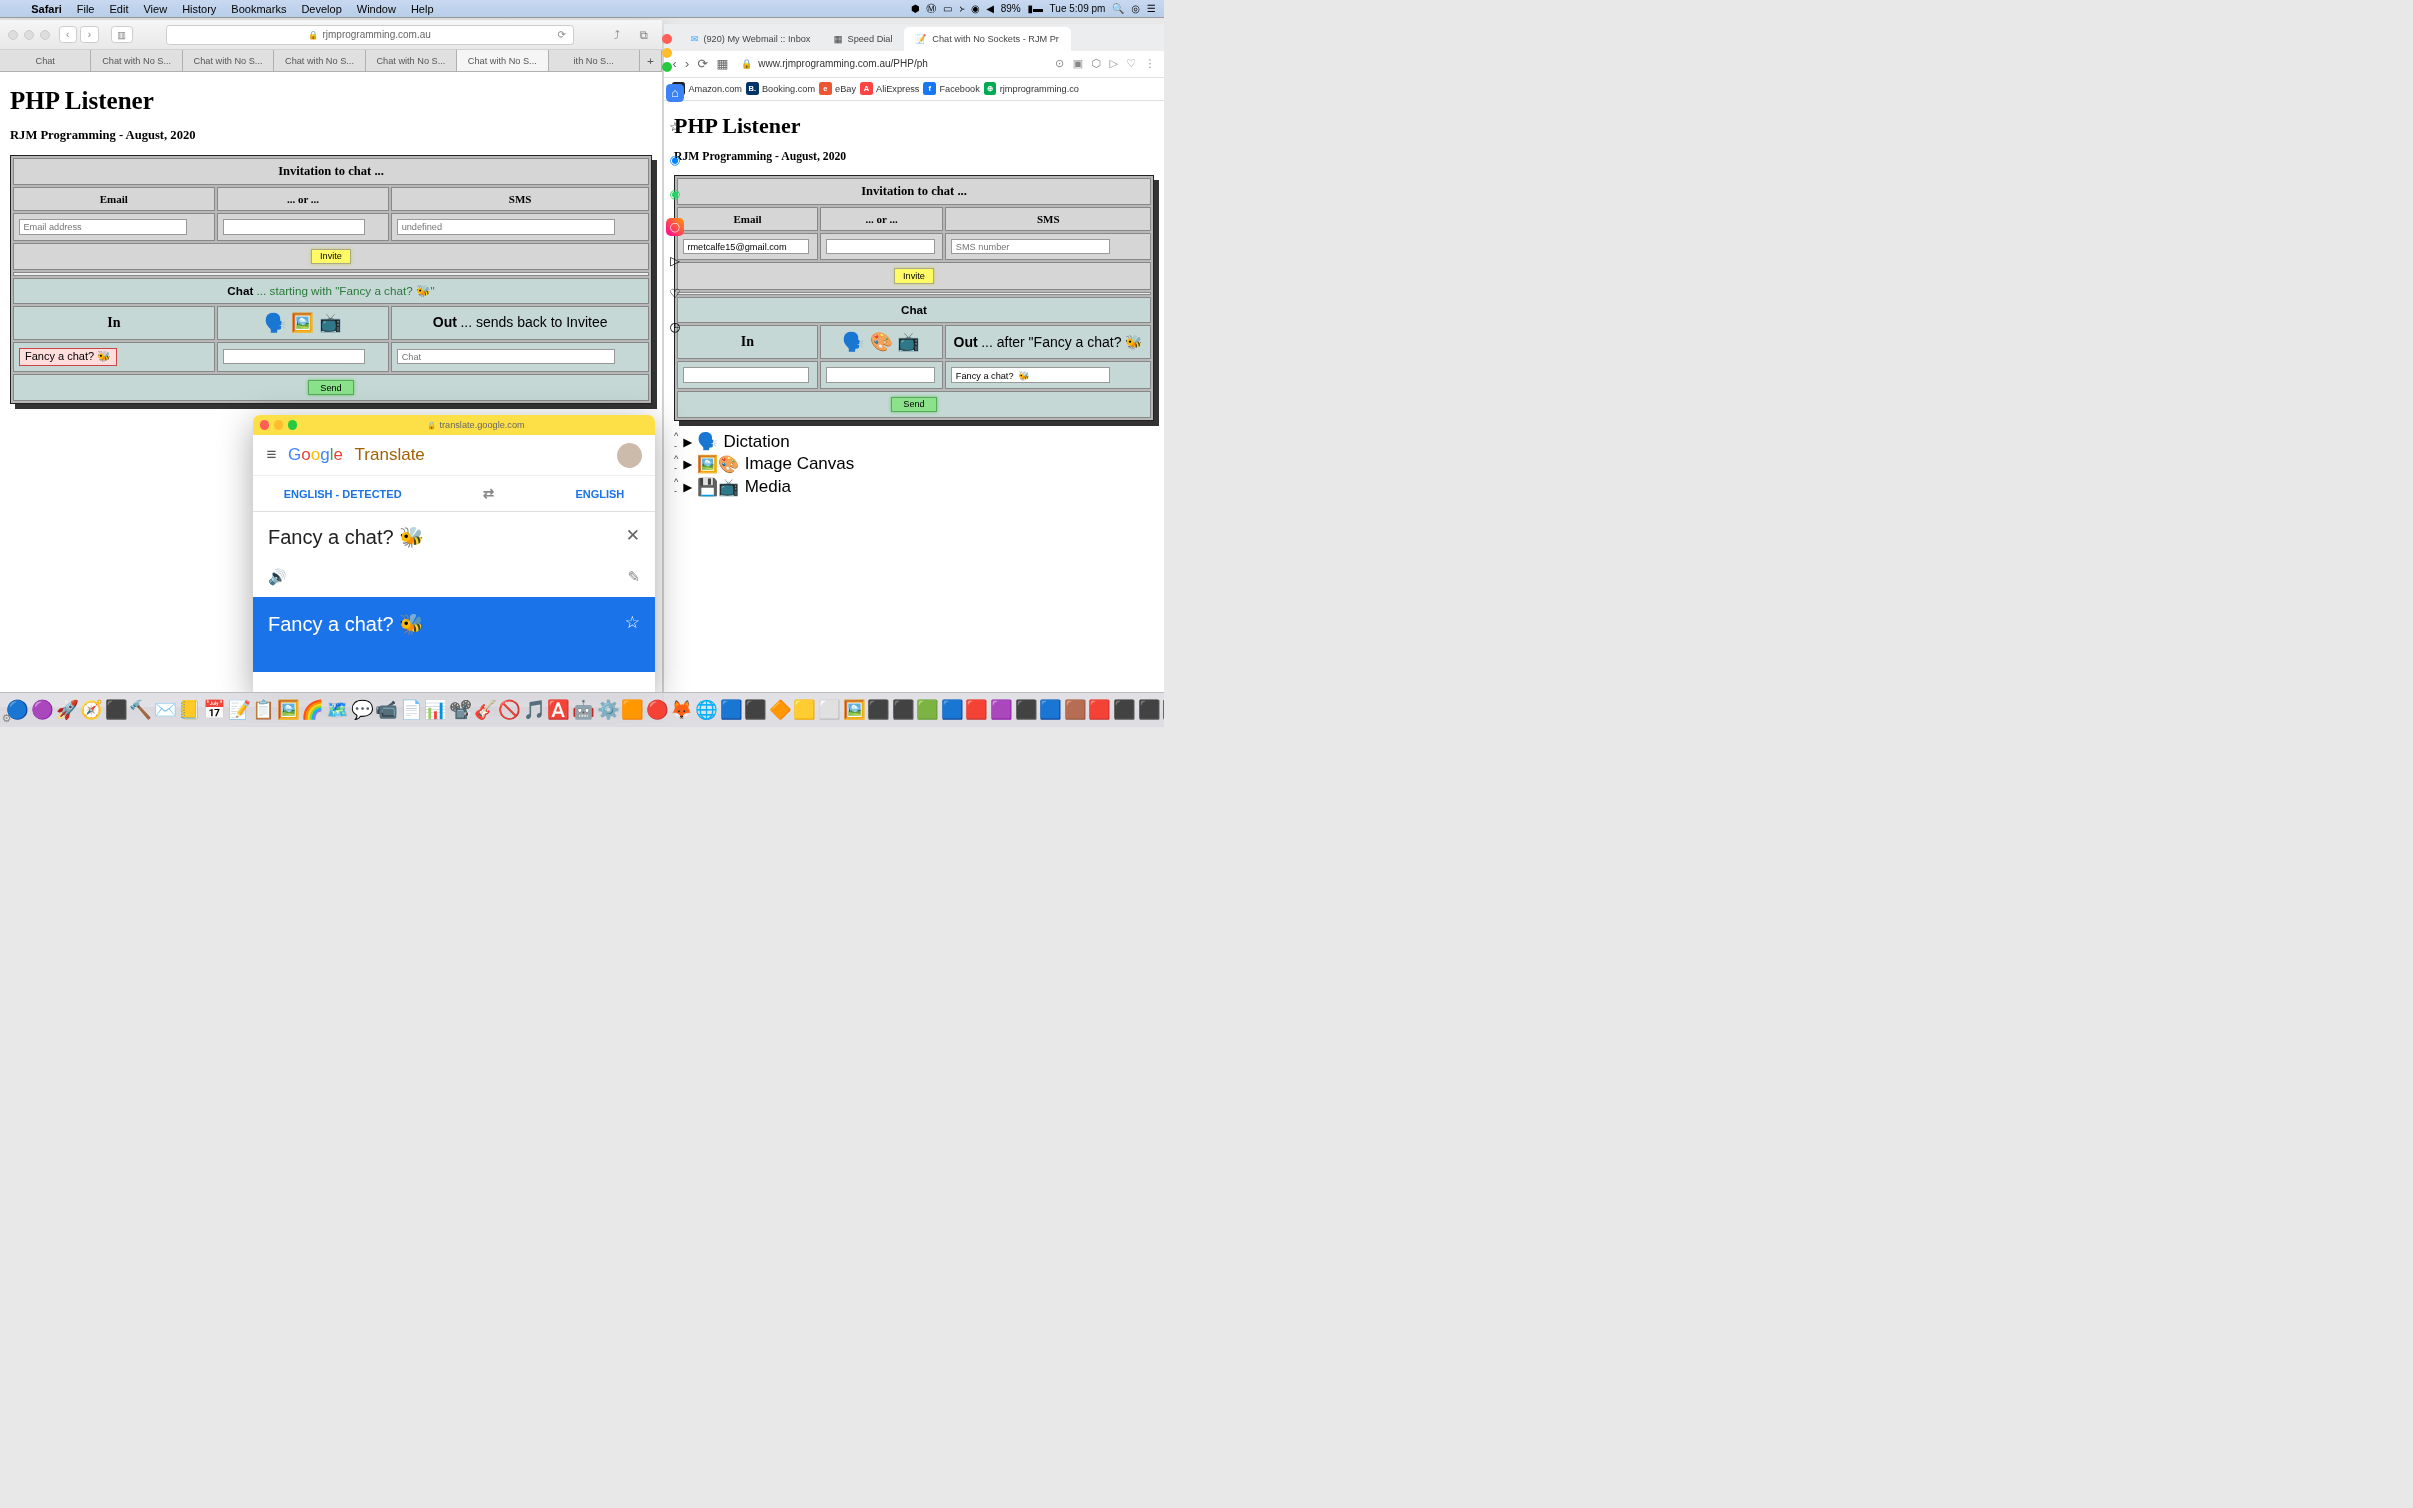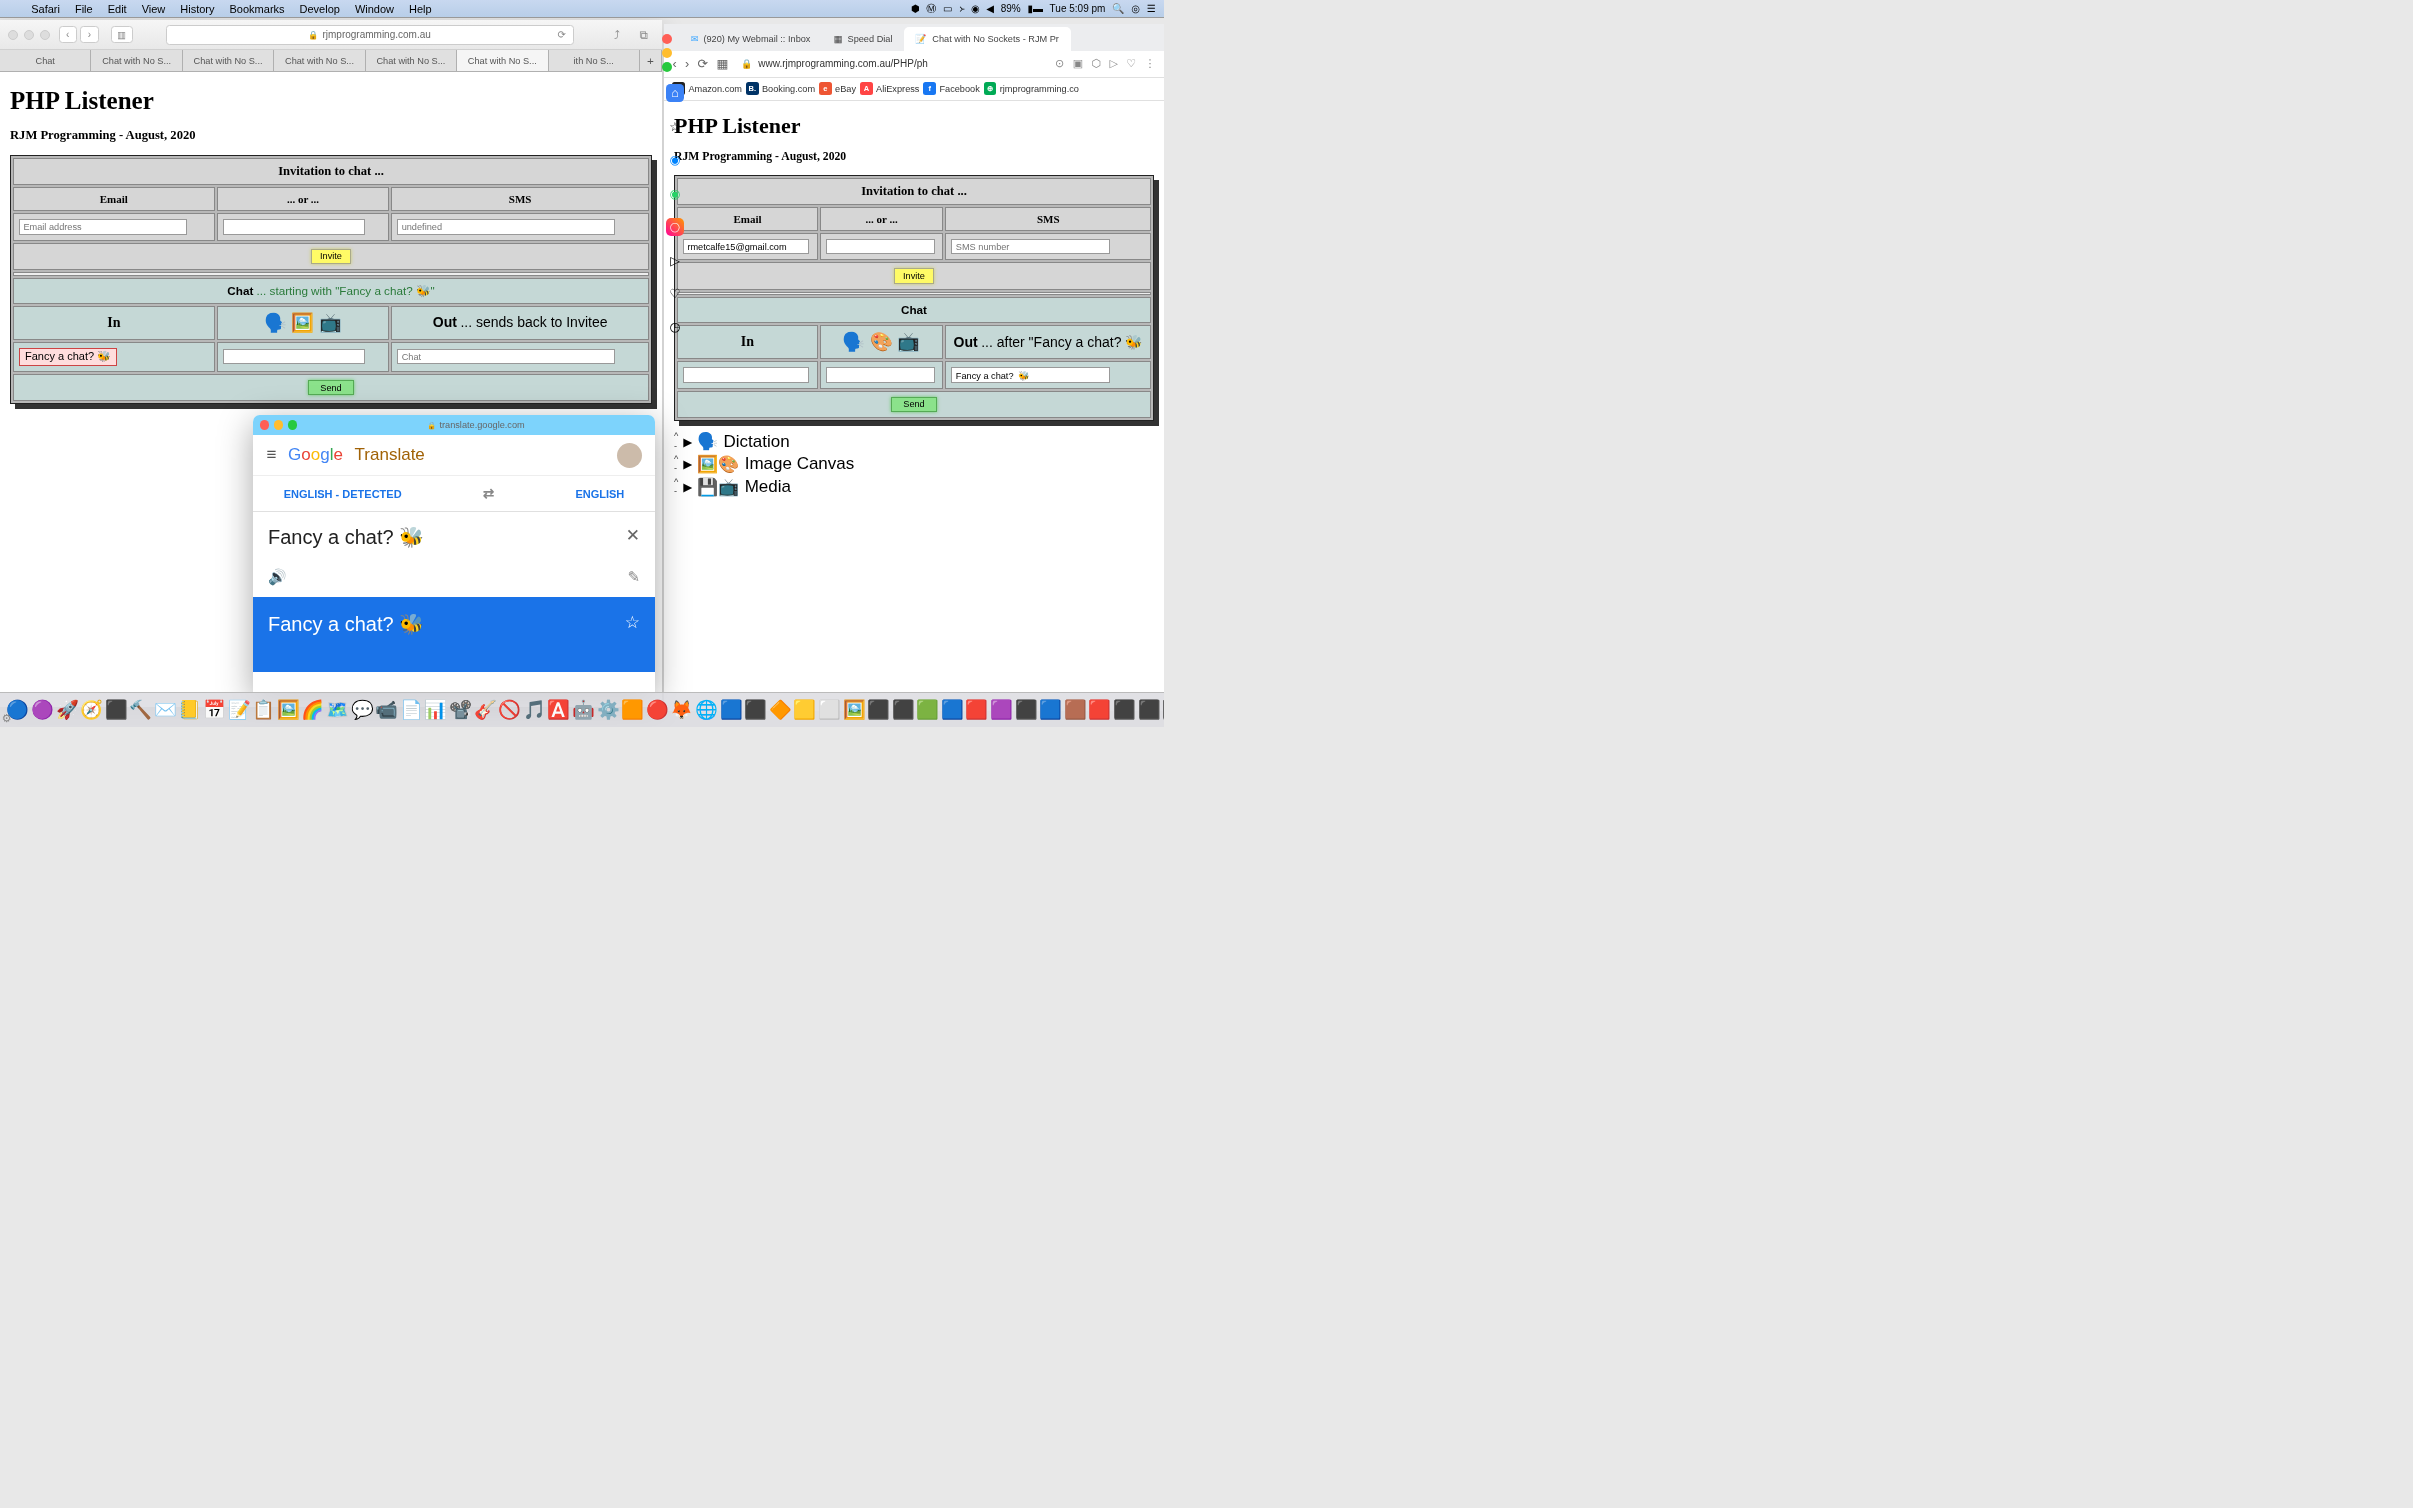--- a/index.html
+++ b/index.html
@@ -2,21 +2,21 @@
 <html style="font-size:13.4px"><head>
 <meta charset="utf-8">
 <style>
 *{box-sizing:border-box;margin:0;padding:0;font-family:-apple-system,BlinkMacSystemFont,'Helvetica Neue',sans-serif;}
 body{width:1164px;height:727px;background:#e8e8e8;overflow:hidden;position:relative;}
 
 
 .menubar{position:absolute;top:0;left:0;right:0;height:18.4px;background:linear-gradient(#c8d8f0,#b8cee8);display:flex;align-items:center;font-size:11px;border-bottom:0.8px solid #999;z-index:100;}
 .menubar .apple{width:17px;text-align:center;margin-left:6.7px;}
 .menubar .mitem{padding:0 7.5px;font-weight:400;}
-.menubar .mitem.bold{font-weight:400;}
+.menubar .mitem.bold{font-weight:700;}
 .menubar .right{margin-left:auto;display:flex;align-items:center;gap:6.7px;padding-right:8.4px;}
 .menubar .right span{font-size:10px;}
 
 
 .safari{position:absolute;top:20px;left:0;width:662px;height:687px;background:#fff;border-radius:5px 5px 0 0;box-shadow:0 6.7px 25px rgba(0,0,0,.2);}
 .safari-toolbar{height:30px;background:linear-gradient(#f6f6f6,#e8e8e8);border-bottom:0.8px solid #d0d0d0;display:flex;align-items:center;padding:0 8.4px;gap:8.4px;}
 .traffic{display:flex;gap:5.9px;}
 .traffic span{width:10px;height:10px;border-radius:50%;background:#ddd;border:0.8px solid #ccc;}
 .nav-btns{display:flex;gap:3.4px;}
 .nav-btn{width:18.4px;height:17px;background:#fff;border:0.8px solid #ccc;border-radius:3.4px;display:flex;align-items:center;justify-content:center;font-size:10px;color:#888;}
@@ -81,21 +81,21 @@
 .details .row{display:flex;align-items:center;gap:5px;font-size:17px;font-family:Georgia,serif;margin:1.7px 0;}
 .details .caret{font-size:9.2px;color:#444;line-height:1;}
 .details .tri{font-size:11.7px;}
 
 
 .safari-side{position:absolute;left:664px;top:84px;width:22px;display:flex;flex-direction:column;gap:15px;align-items:center;z-index:50;}
 .safari-side .sicon{width:18.4px;height:18.4px;border-radius:4.2px;display:flex;align-items:center;justify-content:center;font-size:12.6px;}
 
 
 .translate{position:absolute;left:253px;top:415px;width:402px;height:277px;background:#fff;border-radius:6.7px 6.7px 0 0;box-shadow:0 8.4px 34px rgba(0,0,0,.35);z-index:60;overflow:hidden;}
-.tr-title{height:20px;background:#7dd3fc;display:flex;align-items:center;padding:0 6.7px;gap:6.7px;}
+.tr-title{height:20px;background:#fde047;display:flex;align-items:center;padding:0 6.7px;gap:6.7px;}
 .tr-title .traffic3{display:flex;gap:5px;}
 .tr-title .traffic3 span{width:9.2px;height:9.2px;border-radius:50%;}
 .tr-title .tr-url{flex:1;text-align:center;font-size:9.2px;color:#666;}
 .tr-header{height:40px;display:flex;align-items:center;padding:0 13.4px;gap:11.7px;}
 .tr-header .menu{font-size:17px;color:#555;}
 .tr-header .logo{font-size:17px;}
 .tr-header .logo .g1{color:#4285F4;}.tr-header .logo .g2{color:#EA4335;}.tr-header .logo .g3{color:#FBBC05;}.tr-header .logo .g4{color:#4285F4;}.tr-header .logo .g5{color:#34A853;}.tr-header .logo .g6{color:#EA4335;}
 .tr-header .tr-word{color:#a16207;font-size:17px;}
 .tr-header .avatar{margin-left:auto;width:25px;height:25px;border-radius:50%;background:#cba;}
 .tr-langs{height:37px;border-top:0.8px solid #eee;border-bottom:0.8px solid #e0e0e0;display:flex;align-items:center;justify-content:space-around;font-size:11px;font-weight:600;color:#1a73e8;gap:20px;}

